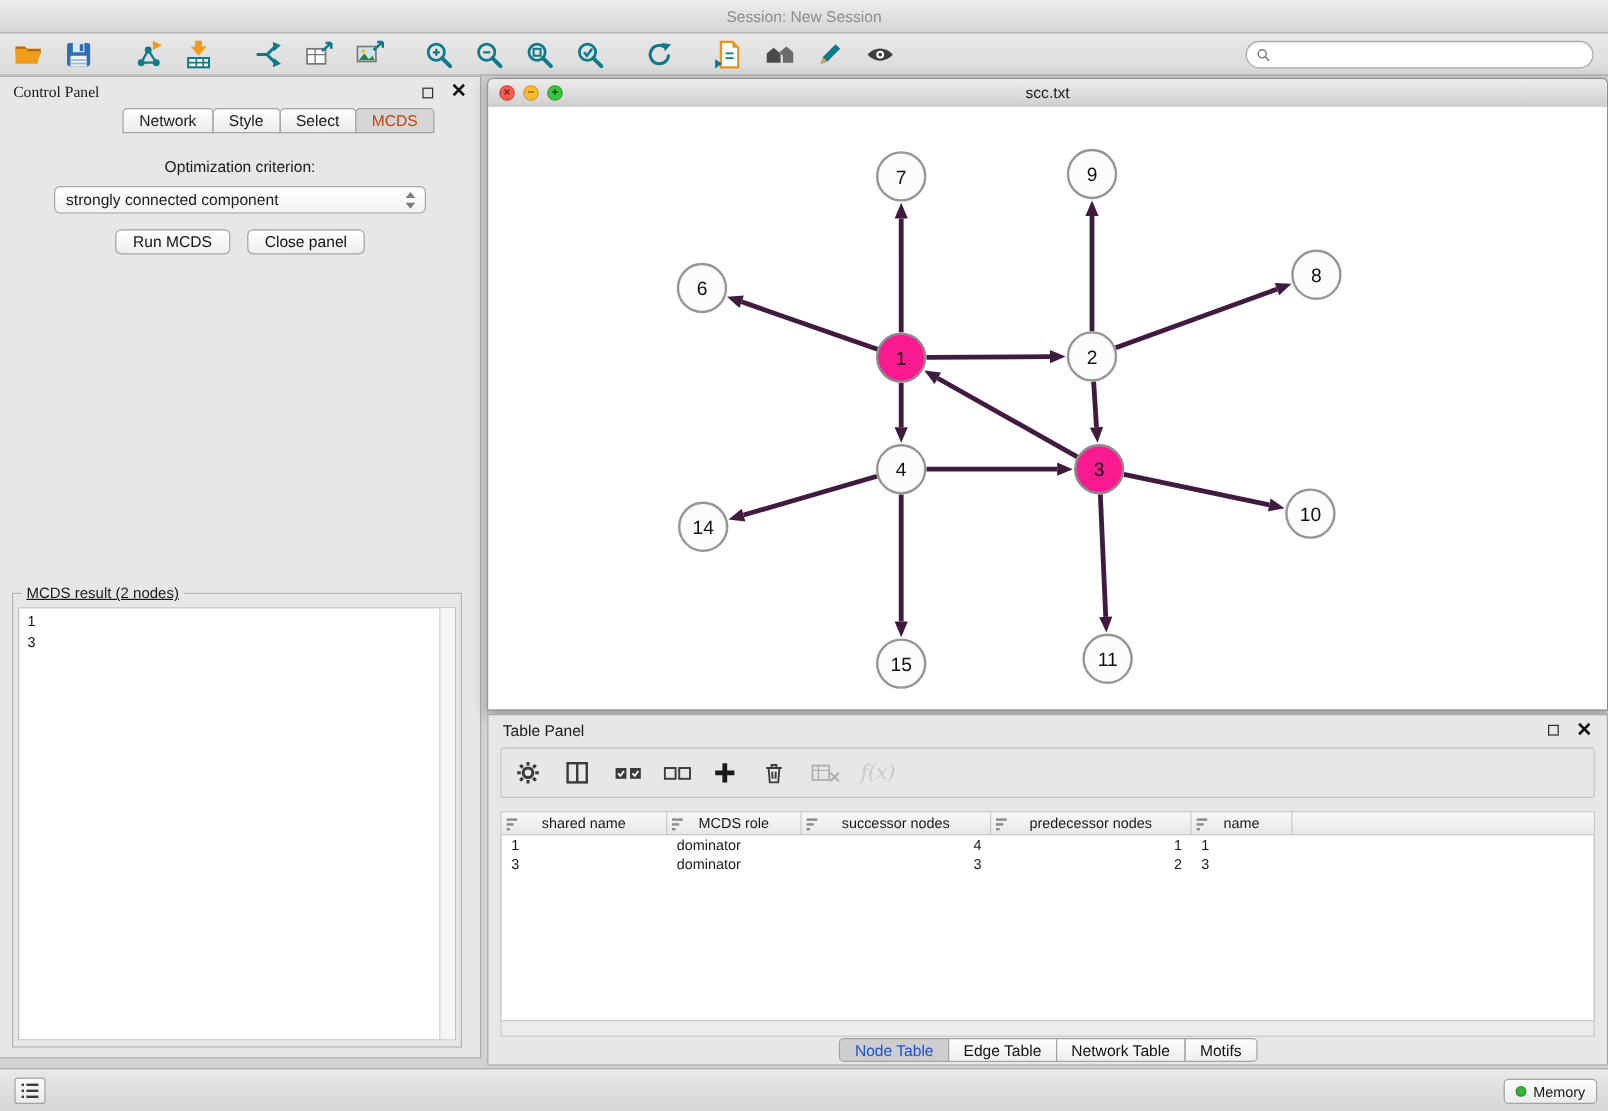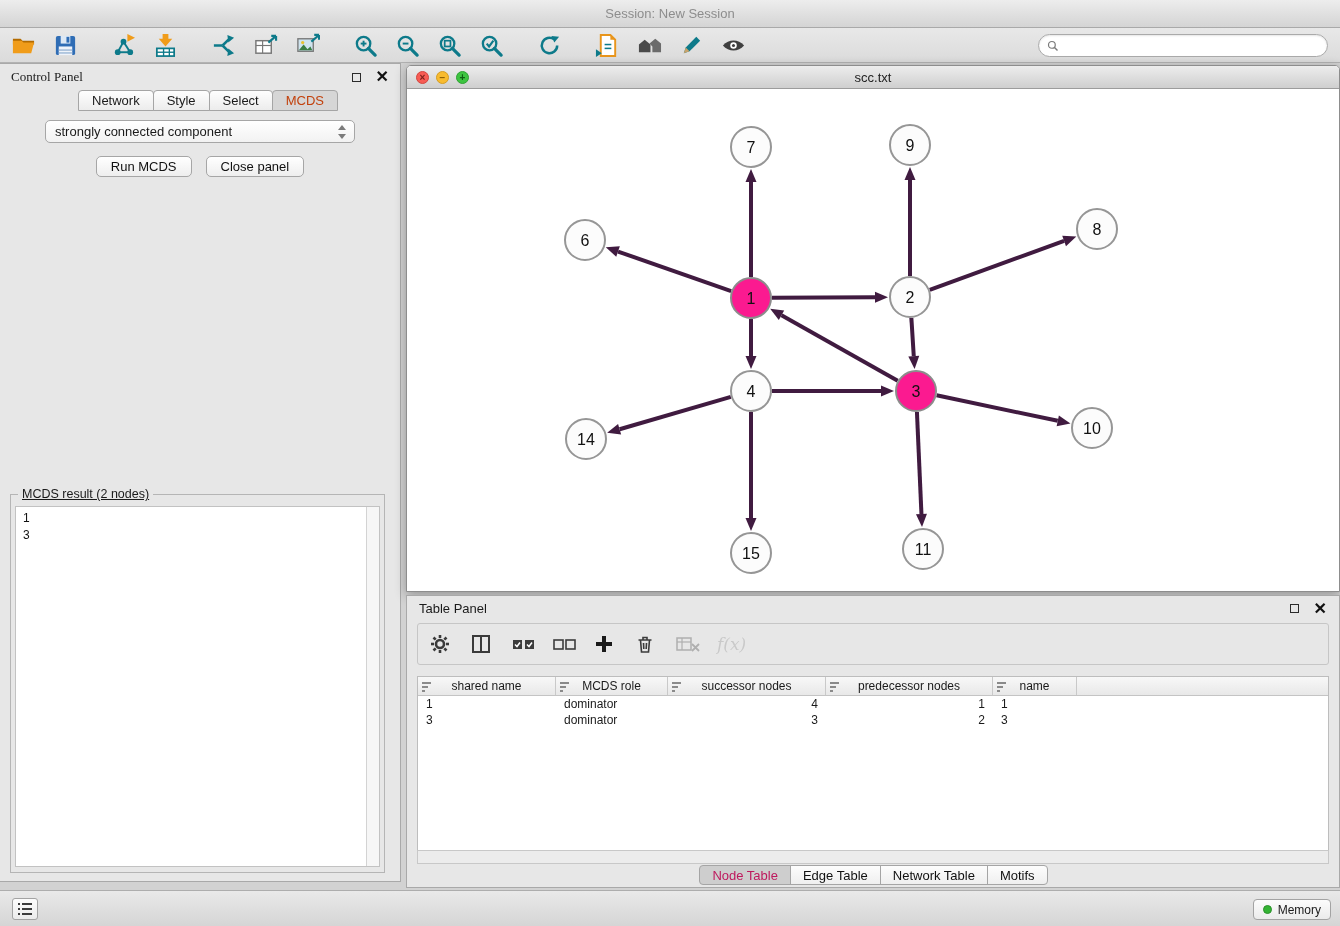--- a/index.html
+++ b/index.html
@@ -39,21 +39,21 @@
   .searchbox input { border:none; outline:none; flex:1; font-size:12px; margin-left:5px; background:transparent; font-family:inherit; }
   
   .control-panel {
     position:absolute; left:0; top:63px; width:401px; height:819px;
     background:#e7e7e7; border:1px solid #a9a9a9; border-left:none;
   }
   .panel-header { height:26px; display:flex; align-items:center; padding:0 11px; font-size:13px;font-family:Liberation Serif, serif; }
   .panel-header .spacer { flex:1; }
   .float-icon { width:9px; height:9px; border:1.5px solid #2b2b2b; margin-right:15px; }
   .close-x { font-size:16px; font-weight:bold; color:#111; line-height:14px; }
-  .cp-tabs { display:flex; padding-left:78px; height:21px; }
+  .cp-tabs { display:flex; padding-left:102px; height:21px; }
   .cp-tab {
     height:21px; padding:0 13px; font-size:13px; line-height:20px;
     border:1px solid #a5a5a5; margin-right:-1px;
     background:linear-gradient(#fefefe,#ececec);
     border-radius:4px 4px 0 0; color:#1a1a1a;
   }
   .cp-tab.selected { background:#d6d6d6; color:#c2410c; }
   .opt-label { margin-top:20px; text-align:center; font-size:13px; }
   .dropdown {
     margin:9px auto 0; width:310px; height:23px;
@@ -143,21 +143,21 @@
     background:#ececec; border:1px solid #c8c8c8;
   }
   .tp-tabs { position:absolute; bottom:2px; left:0; right:0; display:flex; justify-content:center; }
   .tp-tab {
     height:20px; line-height:19px; padding:0 12px; font-size:13px;
     border:1px solid #a5a5a5; margin-right:-1px;
     background:linear-gradient(#fdfdfd,#efefef); color:#111;
   }
   .tp-tab:first-child { border-radius:4px 0 0 4px; }
   .tp-tab:last-child  { border-radius:0 4px 4px 0; }
-  .tp-tab.selected { background:#cecece; color:#be185d; }
+  .tp-tab.selected { background:#cecece; color:#1d4ed8; }
   
   .statusbar {
     position:absolute; left:0; right:0; bottom:0; height:36px;
     background:linear-gradient(#e9e9e9,#d5d5d5); border-top:1px solid #adadad;
   }
   .list-btn {
     position:absolute; left:12px; top:7px; width:26px; height:22px;
     border:1px solid #a3a3a3; border-radius:3px;
     background:linear-gradient(#fcfcfc,#ebebeb);
     display:flex; align-items:center; justify-content:center;
@@ -318,20 +318,21 @@
     <span class="spacer"></span>
     <span class="float-icon"></span>
     <span class="close-x">✕</span>
   </div>
   <div class="cp-tabs">
     <span class="cp-tab">Network</span>
     <span class="cp-tab">Style</span>
     <span class="cp-tab">Select</span>
     <span class="cp-tab selected">MCDS</span>
   </div>
+  <div class="opt-label">Optimization criterion:</div>
   <div class="dropdown">
     <span class="dd-val">strongly connected component</span>
     <svg width="12" height="16" viewBox="0 0 12 16">
         <path d="M6 1 l4 5 H2z" fill="#7b7b7b"></path>
         <path d="M6 15 l-4 -5 h8z" fill="#7b7b7b"></path>
       </svg>
   </div>
   <div class="btn-row">
     <button class="pbtn">Run MCDS</button>
     <button class="pbtn">Close panel</button>

